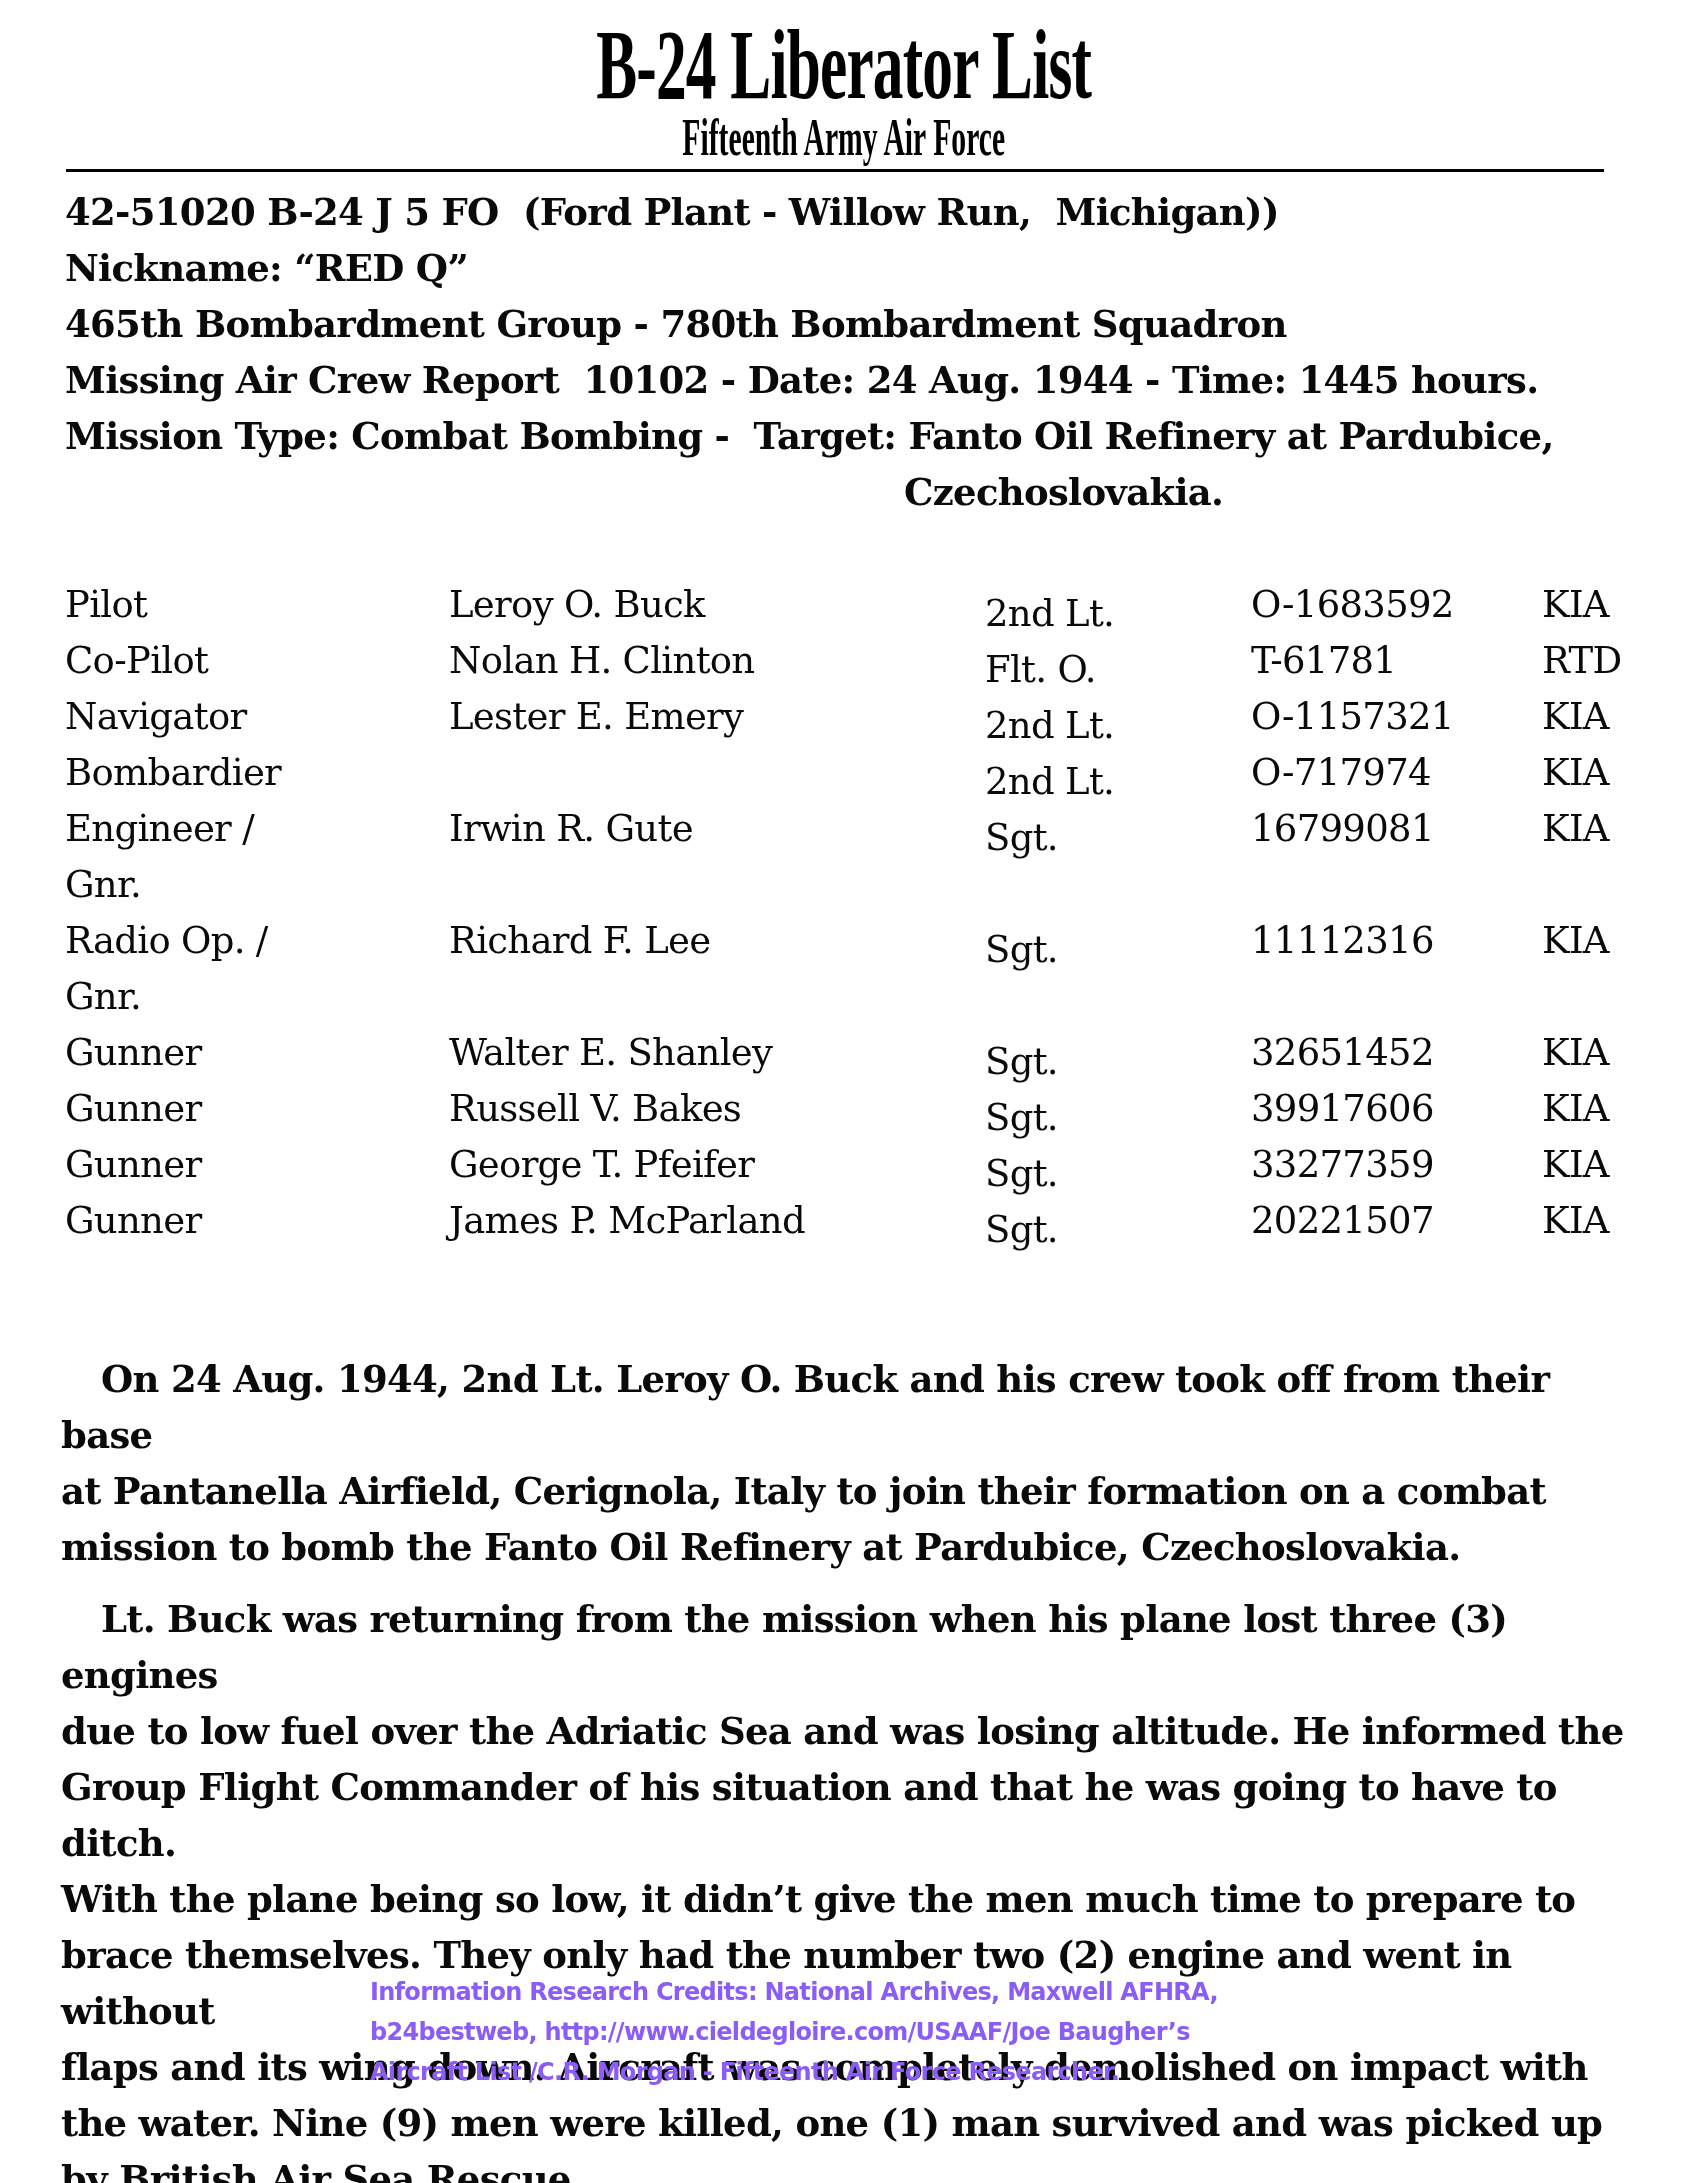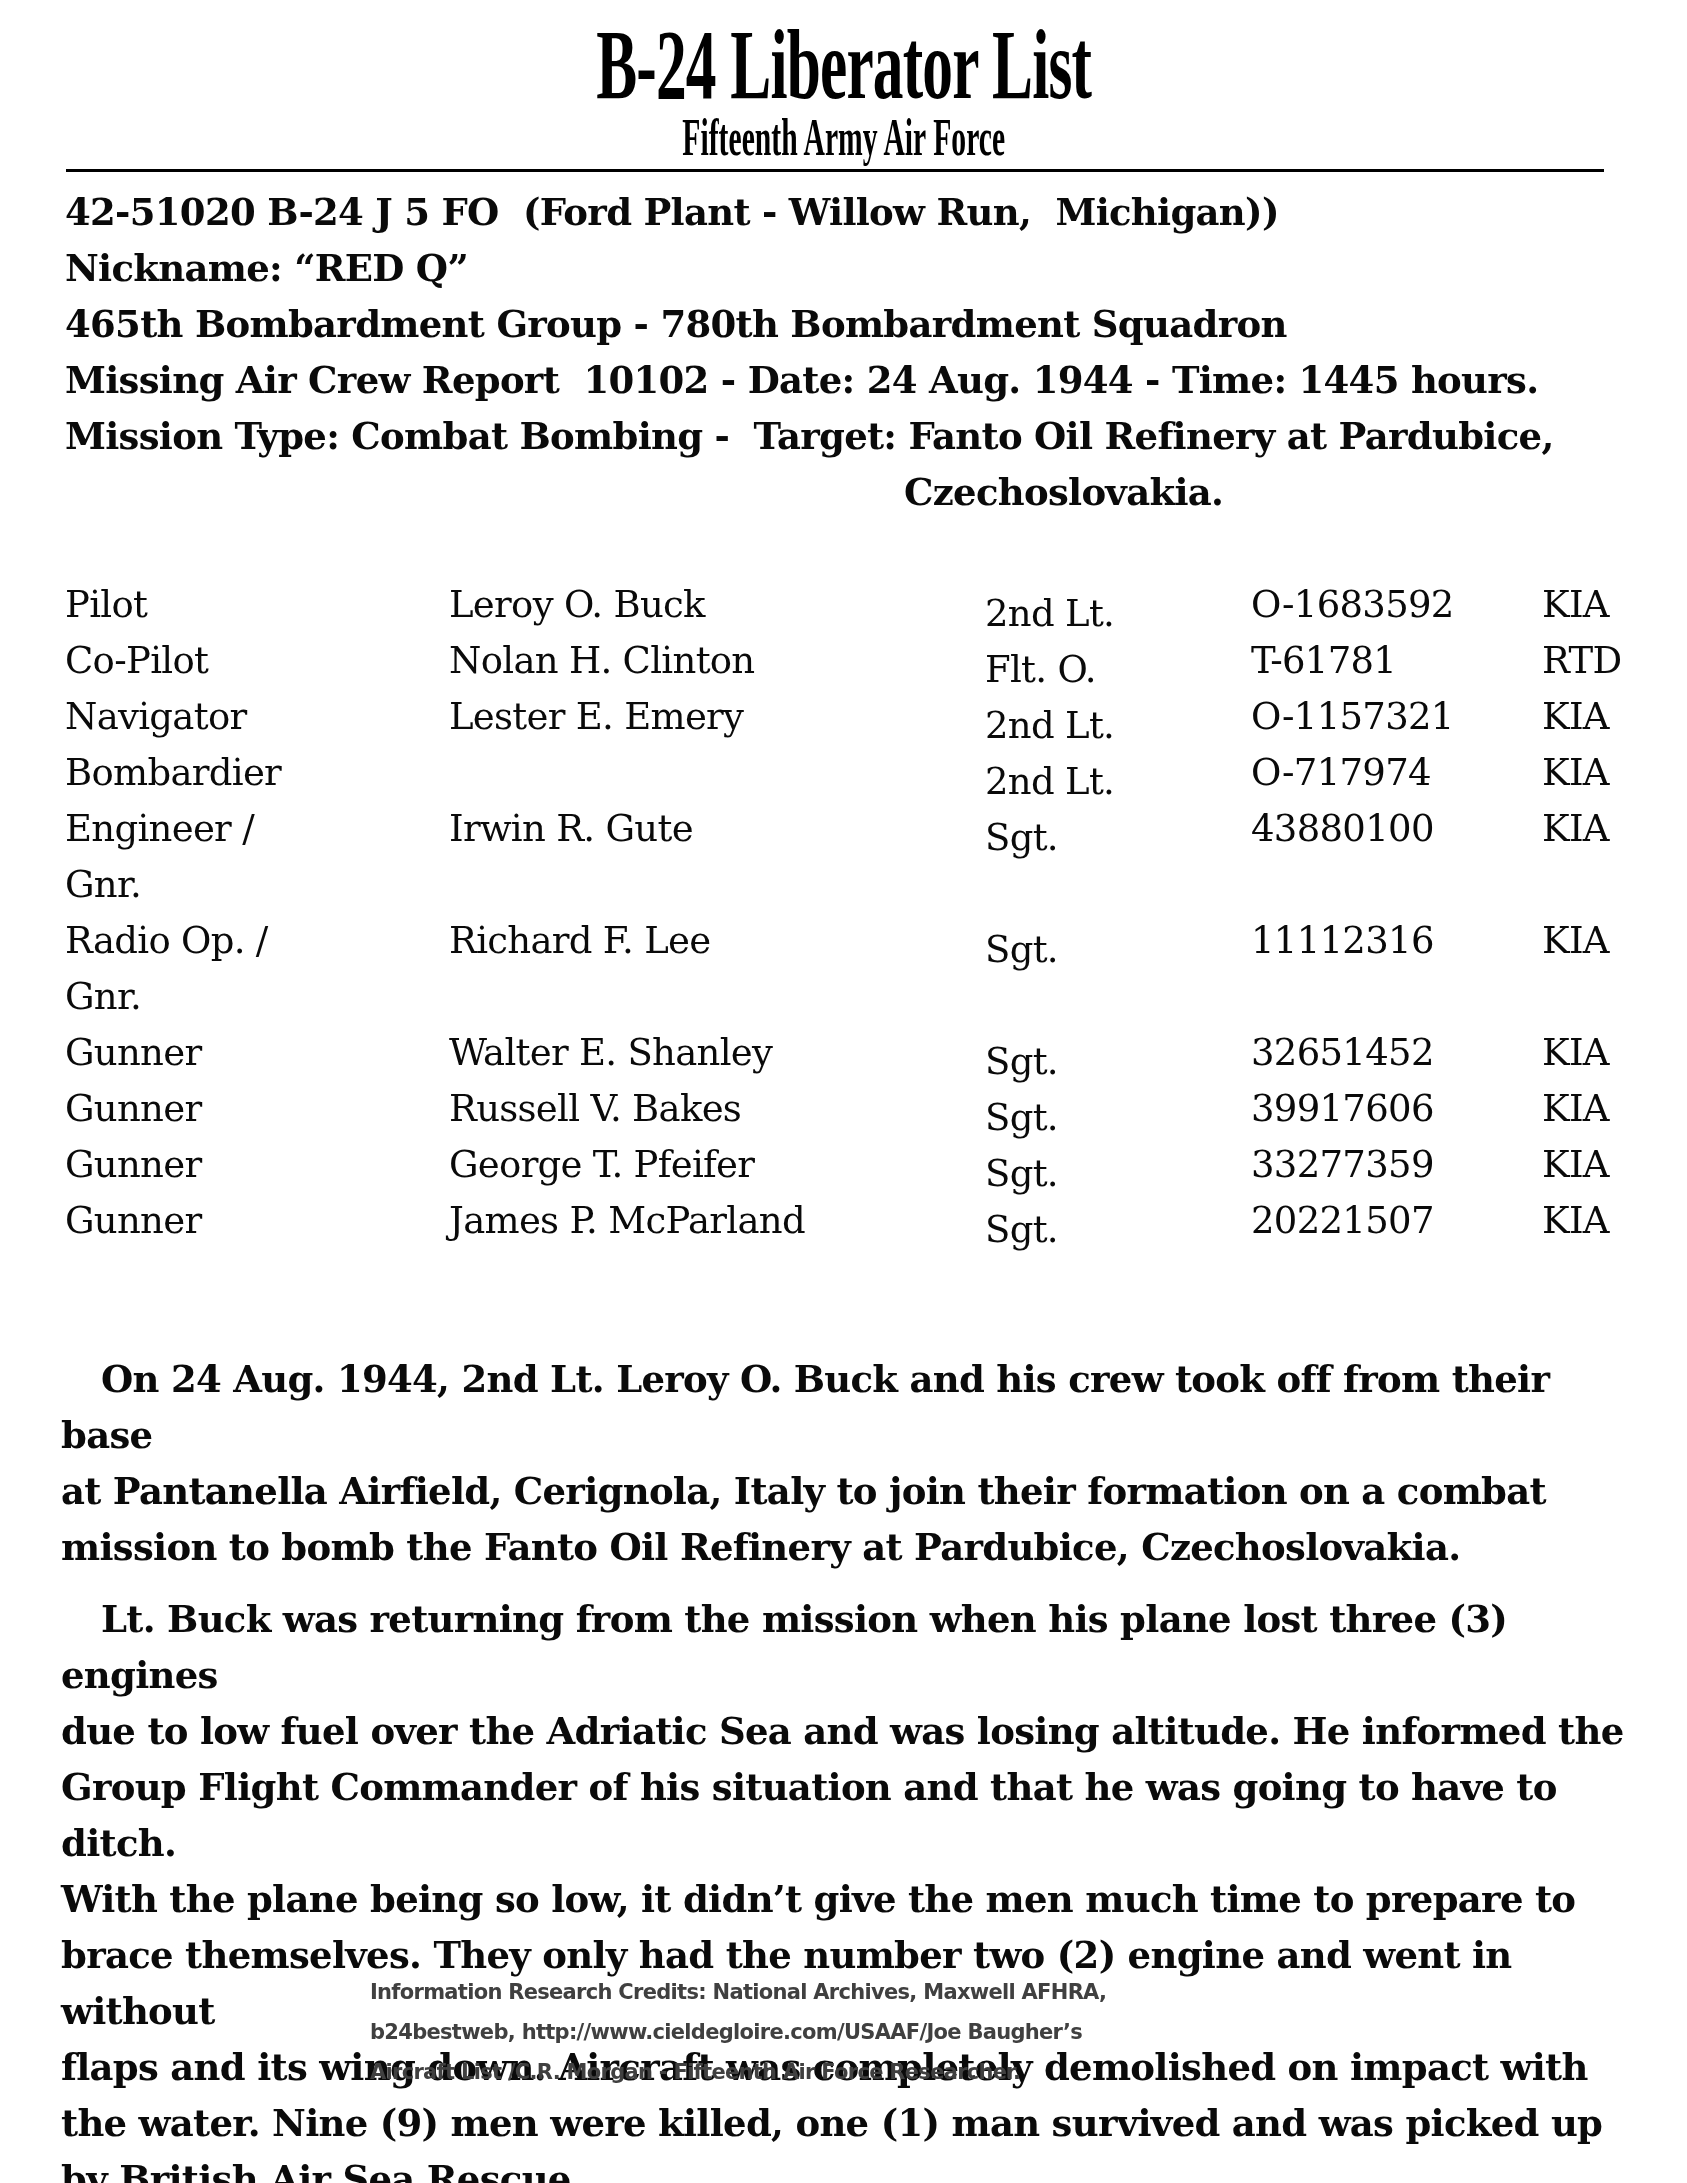--- a/index.html
+++ b/index.html
@@ -45,21 +45,21 @@
   .crew-row .serial { left: 1186px; }
   .crew-row .status { left: 1477px; }
   .narrative {
     position: absolute; left: 45px; top: 1335px; width: 1614px;
     font-size: 37px; line-height: 56px; font-weight: bold; letter-spacing: -0.7px;
   }
   .narrative p { margin: 16px; text-indent: 40px; white-space: pre-line; }
   .credits {
     position: absolute; left: 370px; top: 1972px; width: 992px;
     font-family: "DejaVu Sans", sans-serif; font-weight: bold;
-    font-size: 21px; line-height: 40px; color: #404040; letter-spacing: -0.7px;
+    font-size: 24px; line-height: 40px; color: #8b5cf6; letter-spacing: -0.7px;
   }
   .credits div { white-space: pre; }
 </style>
 </head>
 <body>
 
 <div class="title">B-24 Liberator List</div>
 <div class="subtitle">Fifteenth Army Air Force</div>
 <div class="rule"></div>
 
@@ -97,21 +97,21 @@
   <div class="crew-row">
     <span class="role">Bombardier</span>
     <span class="rank">2nd Lt.</span>
     <span class="serial">O-717974</span>
     <span class="status">KIA</span>
   </div>
   <div class="crew-row tall">
     <span class="role" style="width:218px">Engineer / Gnr.</span>
     <span class="name">Irwin R. Gute</span>
     <span class="rank">Sgt.</span>
-    <span class="serial">43880100</span>
+    <span class="serial">16799081</span>
     <span class="status">KIA</span>
   </div>
   <div class="crew-row tall">
     <span class="role" style="width:251px">Radio Op. / Gnr.</span>
     <span class="name">Richard F. Lee</span>
     <span class="rank">Sgt.</span>
     <span class="serial">11112316</span>
     <span class="status">KIA</span>
   </div>
   <div class="crew-row">

